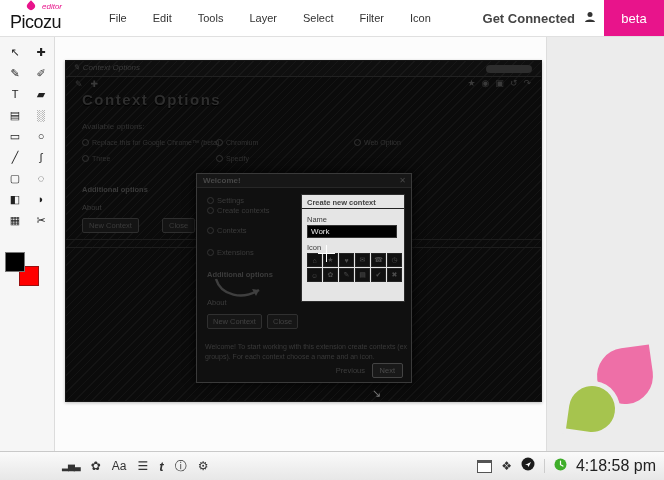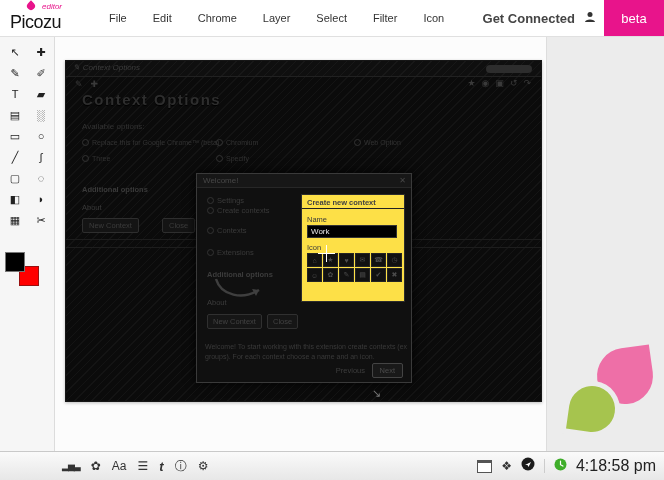--- a/index.html
+++ b/index.html
@@ -49,25 +49,25 @@
   .a-link{position:absolute;color:#3a3a3a;font-size:7.5px;}
   .al1{left:16px;top:124px;font-weight:bold;} .al2{left:16px;top:142px;}
   .a-btn{position:absolute;top:157px;border:1px solid #2e2e2e;background:#141414;color:#3c3c3c;padding:2px 6px;border-radius:2px;font-size:7.5px;}
   .ab1{left:16px;} .ab2{left:96px;}
   .a-hr{position:absolute;left:0;right:0;height:1px;background:#1d1d1d;}
   .ah1{top:178px;} .ah2{top:186px;}
 
   
   .modal{position:absolute;left:130px;top:112px;width:214px;height:208px;background:#101010;border:1px solid #3a3a3a;box-shadow:0 0 10px rgba(0,0,0,0.95);}
   .m-titlebar{position:absolute;left:0;right:0;top:0;height:13px;border-bottom:1px solid #272727;background:rgba(255,255,255,0.03);}
-  .m-title{position:absolute;left:6px;top:2px;color:#474747;font-weight:normal;}
+  .m-title{position:absolute;left:6px;top:2px;color:#474747;font-weight:bold;}
   .m-close{position:absolute;right:5px;top:2px;color:#474747;cursor:pointer;}
   .m-opt{position:absolute;left:10px;display:flex;align-items:center;gap:3px;color:#3a3a3a;font-size:7.5px;white-space:nowrap;}
   .mo0{top:22px;} .mo1{top:32px;} .mo2{top:42px;margin-top:32px;} .mo3{top:52px;}
-  .m-panel{position:absolute;left:104px;top:20px;width:102px;height:106px;border:1px solid #2c2c2c;background:#fde047;}
+  .m-panel{position:absolute;left:104px;top:20px;width:102px;height:106px;border:1px solid #2c2c2c;background:#e5e5e5;}
   .pp-title{position:absolute;left:5px;top:3px;color:#424242;font-weight:bold;font-size:7.5px;}
   .pp-hr{position:absolute;left:0;right:0;top:13px;height:1px;background:#222;}
   .pp-name{position:absolute;left:5px;top:20px;color:#3c3c3c;font-size:7.5px;}
   .pp-input{position:absolute;left:5px;top:30px;width:88px;height:11px;background:#000;border:1px solid #333;}
   .pp-input span{position:absolute;left:3px;top:1px;color:#e6e6e6;font-size:8px;}
   .pp-icon{position:absolute;left:5px;top:48px;color:#3c3c3c;font-size:7.5px;}
   .pp-grid{position:absolute;left:5px;top:58px;display:grid;grid-template-columns:repeat(6,15px);gap:1px;}
   .pp-cell{width:13px;height:12px;border:1px solid #242424;background:#111;color:#4c4c4c;font-size:7px;display:flex;align-items:center;justify-content:center;}
   .m-link{position:absolute;color:#3c3c3c;font-size:7.5px;}
   .ml1{left:10px;top:96px;font-weight:bold;} .ml2{left:10px;top:124px;}
@@ -108,21 +108,21 @@
     <div class="logo">
       <div class="logo-top">
         <span class="drop"></span>
         <span class="logo-sub">editor</span>
       </div>
       <div class="logo-text">Picozu</div>
     </div>
     <nav class="menu">
       <span class="menu-item">File</span>
       <span class="menu-item">Edit</span>
-      <span class="menu-item">Chrome</span>
+      <span class="menu-item">Tools</span>
       <span class="menu-item">Layer</span>
       <span class="menu-item">Select</span>
       <span class="menu-item">Filter</span>
       <span class="menu-item">Icon</span>
     </nav>
     <div class="topbar-right">
       <span class="get-connected">Get Connected</span>
       <span>
         <svg width="12" height="12" viewBox="0 0 12 12">
             <circle cx="6" cy="3.4" r="2.5" fill="#333"></circle>

